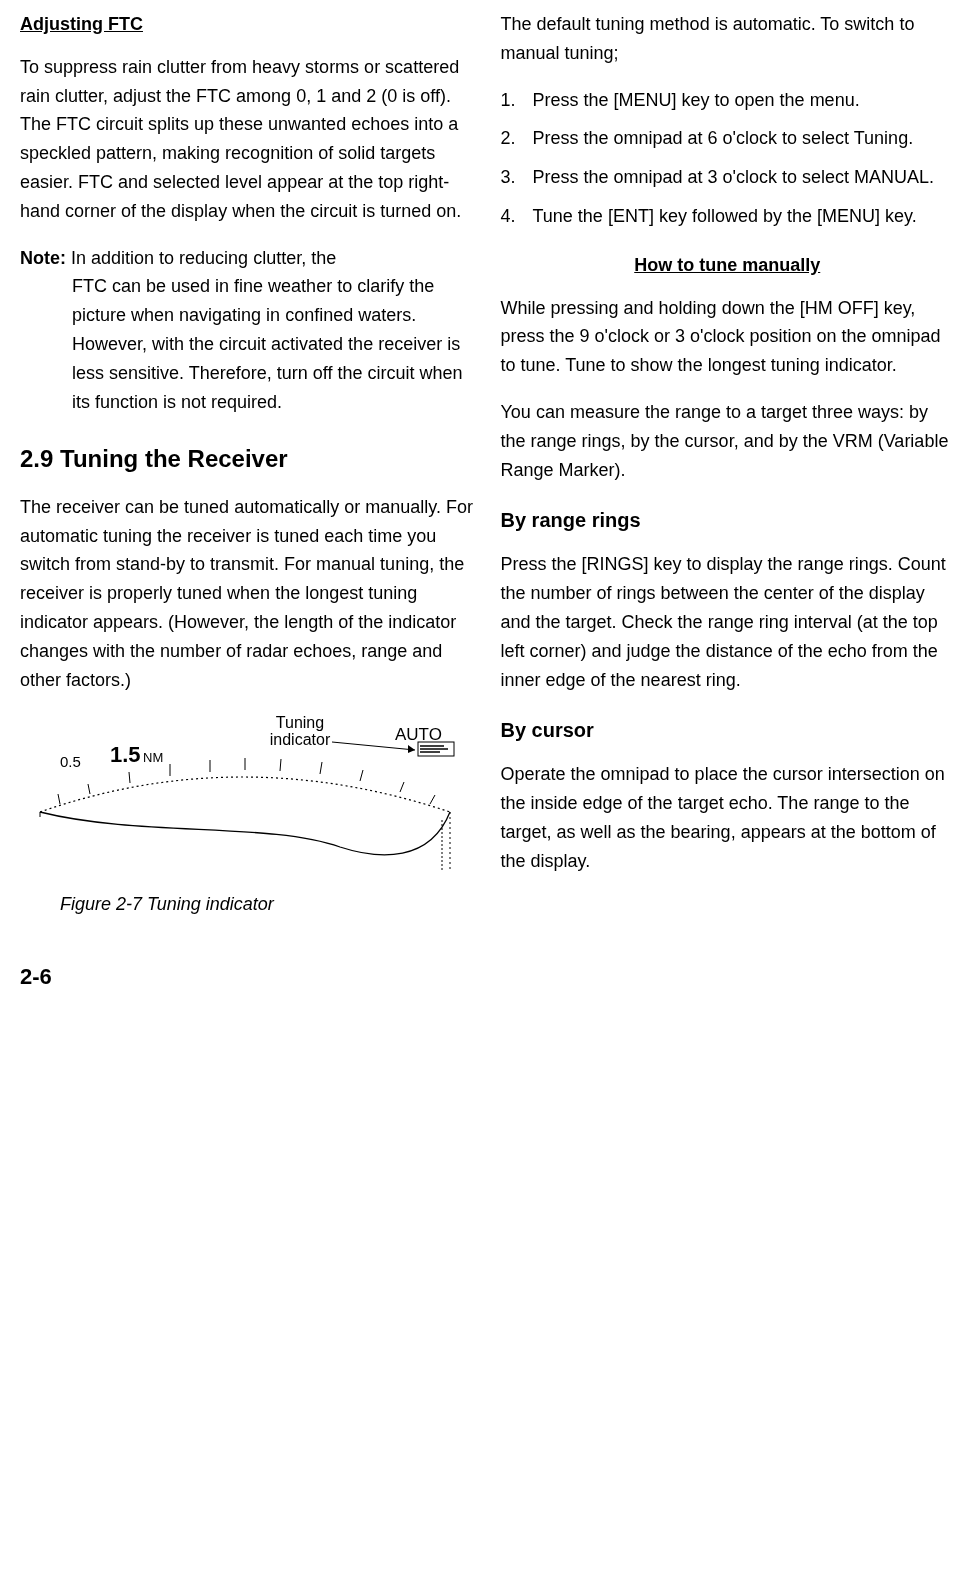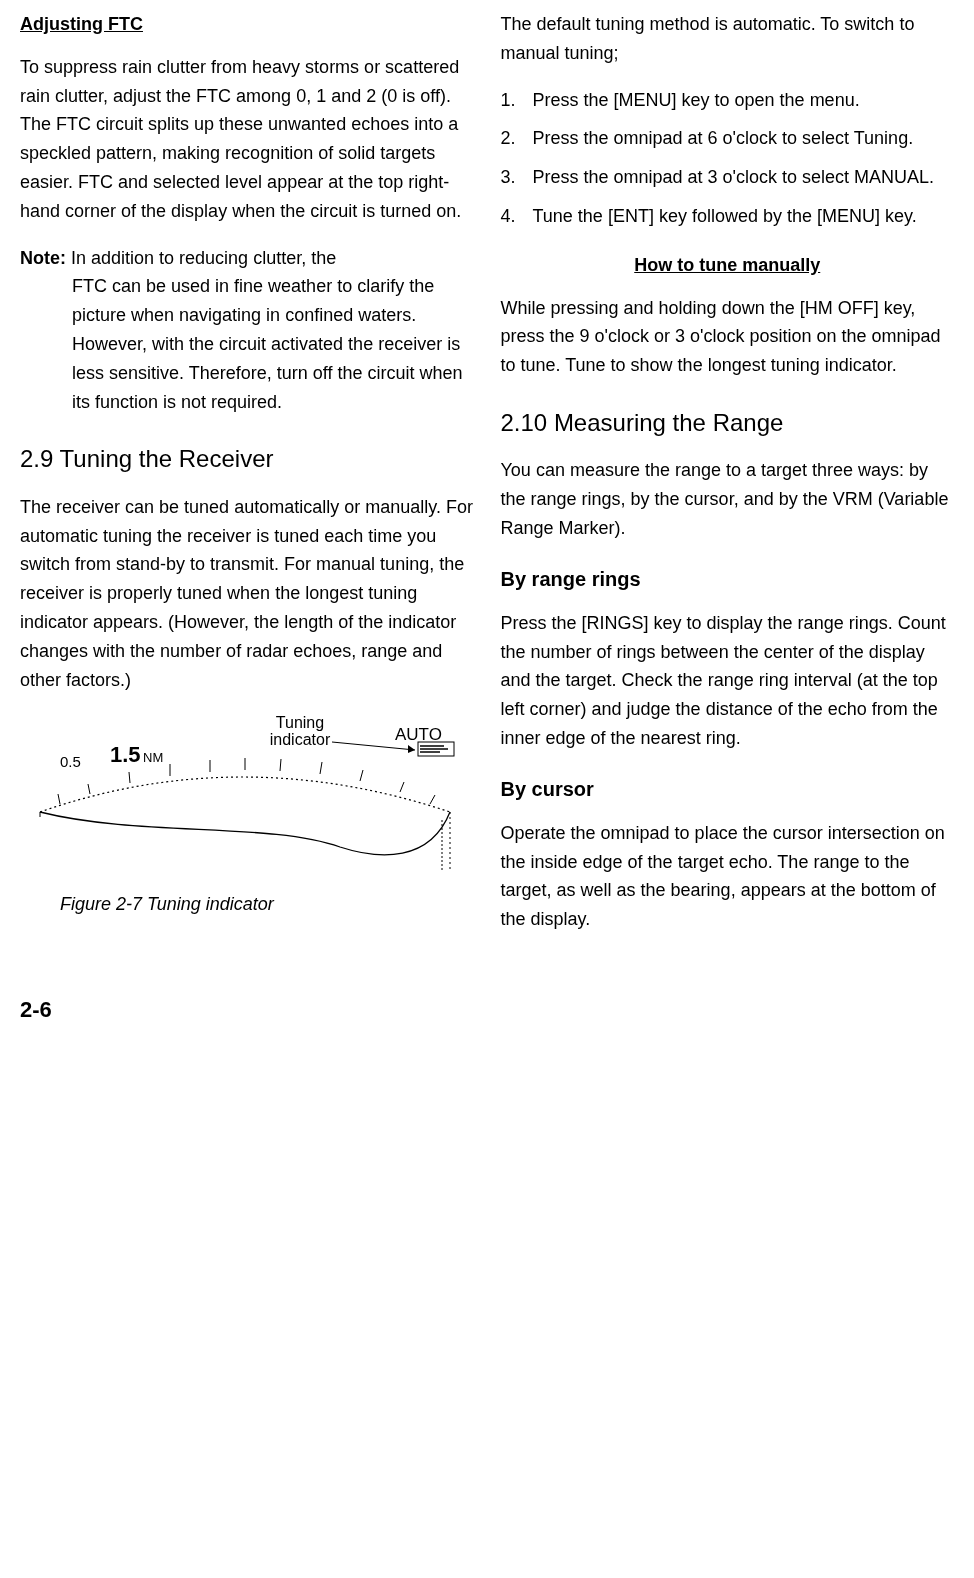--- a/index.html
+++ b/index.html
@@ -35,21 +35,21 @@
   }
   .note-label {
     font-weight: bold;
     flex-shrink: 0;
     white-space: nowrap;
   }
   .note-indent {
     padding-left: 52px;
   }
   .h-section {
-    font-weight: normal;
+    font-weight: bold;
     font-size: 24px;
     margin-top: 24px;
     margin-bottom: 14px;
   }
   .h-sub {
     font-weight: bold;
     font-size: 20px;
     margin-top: 20px;
     margin-bottom: 14px;
   }
@@ -71,21 +71,20 @@
     display: flex;
     margin-bottom: 10px;
   }
   ol.steps li::before {
     content: counter(step) ".";
     width: 32px;
     flex-shrink: 0;
   }
   .fig-wrap {
     margin-top: 12px;
-    margin-bottom: 12px;
   }
   .fig-caption {
     font-style: italic;
     text-align: left;
     margin-top: 8px;
     padding-left: 40px;
   }
   .page-num {
     font-weight: bold;
     font-size: 22px;
@@ -177,21 +176,20 @@
         </li>
       <li>
           <span>Tune the [ENT] key followed by the [MENU] key.</span>
         </li>
     </ol>
 
     <div class="h-under">How to tune manually</div>
 
     <p class="para">While pressing and holding down the [HM OFF] key, press the 9 o'clock or 3 o'clock position on the omnipad to tune. Tune to show the longest tuning indicator.</p>
 
-    <div class="h-section">2.10 Measuring the Range</div>
 
     <p class="para">You can measure the range to a target three ways: by the range rings, by the cursor, and by the VRM (Variable Range Marker).</p>
 
     <div class="h-sub">By range rings</div>
 
     <p class="para">Press the [RINGS] key to display the range rings. Count the number of rings between the center of the display and the target. Check the range ring interval (at the top left corner) and judge the distance of the echo from the inner edge of the nearest ring.</p>
 
     <div class="h-sub">By cursor</div>
 
     <p class="para">Operate the omnipad to place the cursor intersection on the inside edge of the target echo. The range to the target, as well as the bearing, appears at the bottom of the display.</p>

